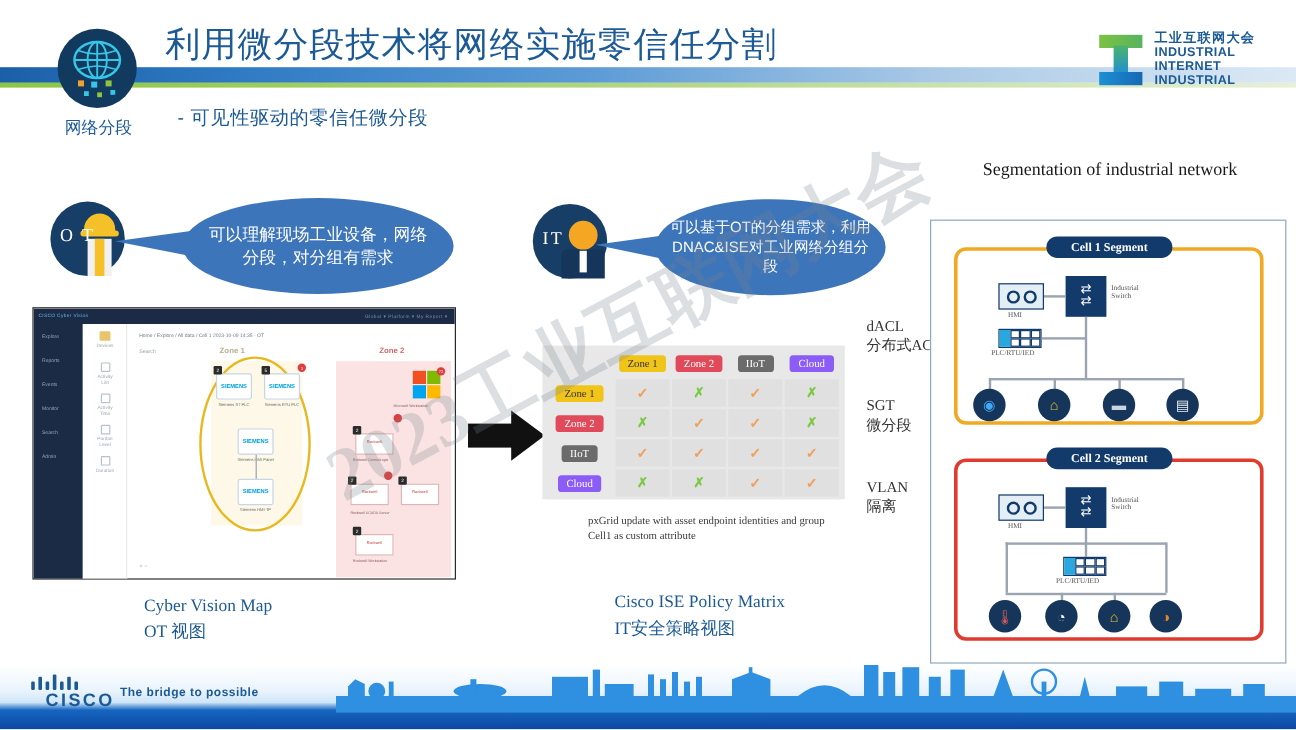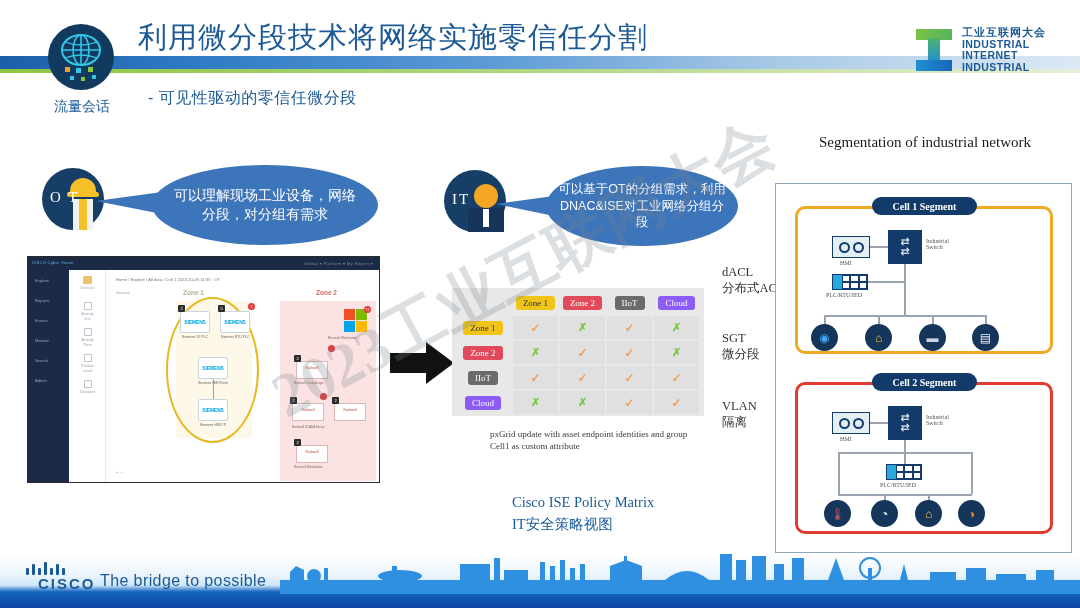--- a/index.html
+++ b/index.html
@@ -188,21 +188,21 @@
   .cap-ise { left:512px; top:492px; }
 
   
   .footer { position:absolute; left:0; bottom:0; width:1080px; height:54px; overflow:hidden;
     background:linear-gradient(180deg,#ffffff 0%,#eaf4fc 40%,#cfe6f7 58%,#1565c0 70%,#0d47a1 100%); }
   .skyline { position:absolute; left:280px; bottom:14px; width:800px; height:40px; }
   .cisco-logo { position:absolute; left:22px; top:8px; width:62px; height:30px; }
   .cisco-bars { position:relative; height:13px; }
   .cisco-bars i { position:absolute; bottom:0; width:2.5px; background:#1c5a96; border-radius:1px; }
   .cisco-word { font-size:15px; font-weight:bold; letter-spacing:2px; color:#1c5a96; font-family:Liberation Sans, sans-serif;margin-left:16px; }
-  .cisco-tag { position:absolute; left:100px; top:18px; font-size:16px; font-weight:normal; color:#1c5a96; letter-spacing:.4px; }
+  .cisco-tag { position:absolute; left:100px; top:18px; font-size:10px; font-weight:bold; color:#1c5a96; letter-spacing:.4px; }
 
   
   .watermark {
     position:absolute; left:250px; top:250px; width:460px; text-align:center;
     font-size:62px; color:rgba(120,130,140,.26); font-weight:bold;
     transform:rotate(-28deg); white-space:nowrap; pointer-events:none;
     font-family:"Liberation Serif", serif;
   }
 </style>
 </head>
@@ -226,21 +226,21 @@
         <path d="M17 34 Q33 28 49 34" fill="none" stroke="#35c6e8" stroke-width="1.3"></path>
         <rect x="17" y="43" width="5" height="5" fill="#f0a030"></rect>
         <rect x="28" y="44" width="5" height="5" fill="#35c6e8"></rect>
         <rect x="40" y="43" width="5" height="5" fill="#8cc63f"></rect>
         <rect x="22" y="52" width="4" height="4" fill="#35c6e8"></rect>
         <rect x="33" y="53" width="4" height="4" fill="#8cc63f"></rect>
         <rect x="44" y="51" width="4" height="4" fill="#35c6e8"></rect>
       </svg>
     </div>
   </div>
-  <div class="seg-label">流量会话</div>
+  <div class="seg-label">网络分段</div>
 
   <div class="conf-logo">
     <div class="conf-mark">
       <i class="top"></i>
         <i class="mid"></i>
         <i class="bot"></i>
     </div>
     <div class="conf-text">
       <div class="conf-cn">工业互联网大会</div>
       <div class="conf-en">INDUSTRIAL</div>
@@ -547,20 +547,24 @@
         <span style="color:#f0f4f8">◔</span>
       </div>
     <div class="dev" style="left:139px; top:316px">
         <span style="color:#f5c028">⌂</span>
       </div>
     <div class="dev" style="left:182px; top:316px">
         <span style="color:#e8832a">◑</span>
       </div>
   </div>
 
+  <div class="cap cap-cv">
+    <div>Cyber Vision Map</div>
+    <div>OT 视图</div>
+  </div>
   <div class="cap cap-ise">
     <div>Cisco ISE Policy Matrix</div>
     <div style="text-align:left">IT安全策略视图</div>
   </div>
 
   <div class="watermark">2023工业互联网大会</div>
 
   <div class="footer">
     <svg class="skyline" viewBox="0 0 800 40" preserveAspectRatio="none">
       <g fill="#2f8fe0">

